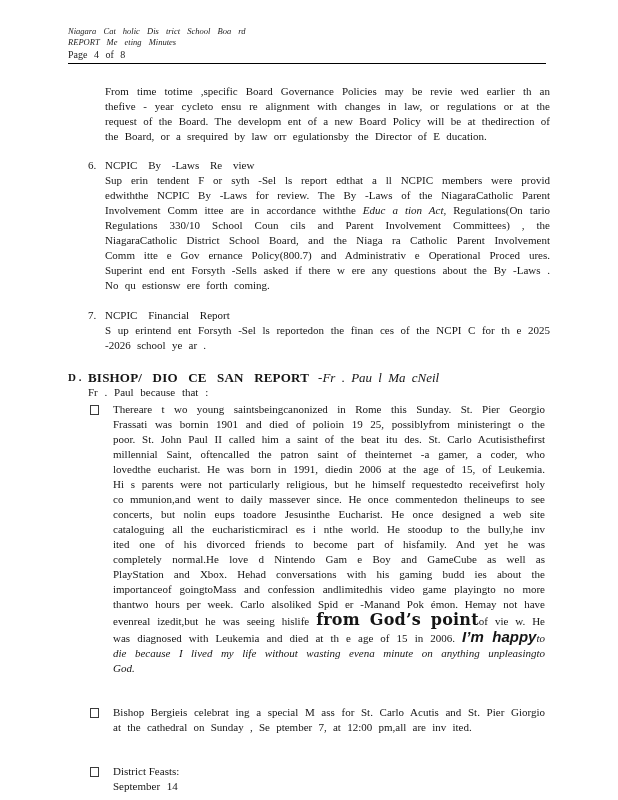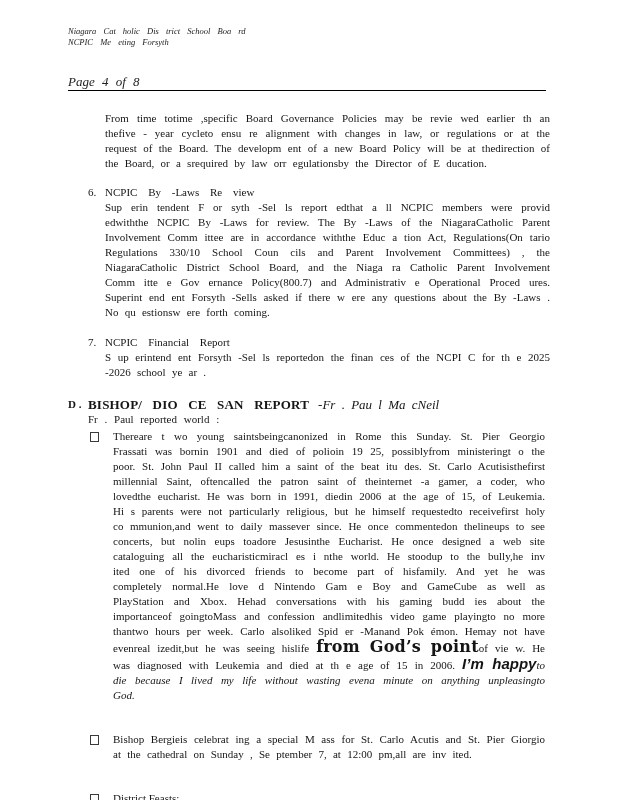--- a/index.html
+++ b/index.html
@@ -5,36 +5,36 @@
   html,body { margin:0; padding:0; }
   body {
     width:618px; height:800px; overflow:hidden;
     background:#ffffff; color:#151515;
     font-family:"Liberation Serif","DejaVu Serif",serif;
   }
   .page { box-sizing:border-box; width:618px; height:768px; padding:26px 68px 0 68px; }
 
   
   .hdr-line { font-style:italic; font-size:8.5px; line-height:10.5px; word-spacing:5px; color:#222; }
-  .hdr-page { font-style:italic; font-size:13px; line-height:10px; margin-top:30px; word-spacing:4px; color:#222; }
+  .hdr-page { font-size:10px; line-height:10px; margin-top:3px; word-spacing:4px; color:#222; }
   .hdr-rule { border:none; border-top:1.3px solid #000; margin:3px 0 0 0; width:478px; }
 
   
   .t { font-size:11px; line-height:15px; }
   .just { text-align:justify; word-spacing:3.5px; }
 
   .intro { margin:20px 0 0 37px; width:445px;font-family:Liberation Serif, serif; }
 
   .num-item { display:flex; margin-left:20px; }
   .num-item.first { margin-top:14px; }
   .num-item.second { margin-top:15px; }
   .num-col { flex:none; width:17px; }
   .num-content { width:445px; }
   .num-title { word-spacing:8px; }
-  .ital { }
+  .ital { font-style:italic; }
 
   .sec-d { display:flex; margin-top:17px; }
   .sec-letter { flex:none; width:20px; font-weight:bold; font-size:11px; line-height:15px; }
   .sec-head-text { font-size:13px; line-height:15px; }
   .sec-title { font-weight:bold; word-spacing:7px; letter-spacing:.2px; }
   .sec-attrib { font-style:italic; margin-left:9px; word-spacing:3px; }
   .reported { margin-left:20px; word-spacing:4px; }
 
   .bullet { display:flex; margin-left:22px; margin-top:29px; }
   .bullet.tight { margin-top:2px; }
@@ -49,21 +49,21 @@
   .feast-row { display:flex; word-spacing:4px; }
   .feast-date { flex:none; width:67px; }
 </style>
 </head>
 <body>
 
 <div class="page">
 
   <div>
     <div class="hdr-line">Niagara Cat holic Dis trict School Boa rd</div>
-    <div class="hdr-line">NCPIC Me eting Forsyth</div>
+    <div class="hdr-line">REPORT Me eting Minutes</div>
     <div class="hdr-page">Page 4 of 8</div>
     <hr class="hdr-rule">
   </div>
 
   <p class="t just intro">From time totime ,specific Board Governance Policies may be revie wed earlier th an thefive - year cycleto ensu re alignment with changes in law, or regulations or at the request of the Board. The developm ent of a new Board Policy will be at thedirection of the Board, or a srequired by law orr egulationsby the Director of E ducation.</p>
 
   <div class="num-item first">
     <div class="num-col t">6.</div>
     <div class="num-content t">
       <div class="num-title">NCPIC By -Laws Re view</div>
@@ -79,21 +79,21 @@
     </div>
   </div>
 
   <div class="sec-d">
     <div class="sec-letter">D .</div>
     <div class="sec-head-text">
       <span class="sec-title">BISHOP/ DIO CE SAN REPORT</span><span class="sec-attrib">-Fr . Pau l Ma cNeil</span>
     </div>
   </div>
 
-  <div class="t reported">Fr . Paul reported world :</div>
+  <div class="t reported">Fr . Paul because that :</div>
 
   <div class="bullet tight">
     <span class="bullet-box"></span>
     <div class="bullet-text t just"><span>Thereare t wo young saintsbeingcanonized in Rome this Sunday. St. Pier Georgio Frassati was bornin 1901 and died of polioin 19 25, possiblyfrom ministeringt o the poor. St. John Paul II called him a saint of the beat itu des. St. Carlo Acutisisthefirst millennial Saint, oftencalled the patron saint of theinternet -a gamer, a coder, who lovedthe eucharist. He was born in 1991, diedin 2006 at the age of 15, of Leukemia. Hi s parents were not particularly religious, but he himself requestedto receivefirst holy co mmunion,and went to daily massever since. He once commentedon thelineups to see concerts, but nolin eups toadore Jesusinthe Eucharist. He once designed a web site cataloguing all the eucharisticmiracl es i nthe world. He stoodup to the bully,he inv ited one of his divorced friends to become part of hisfamily. And yet he was completely normal.He love d Nintendo Gam e Boy and GameCube as well as PlayStation and Xbox. Hehad conversations with his gaming budd ies about the importanceof goingtoMass and confession andlimitedhis video game playingto no more thantwo hours per week. Carlo alsoliked Spid er -Manand Pok émon. Hemay not have evenreal izedit,but he was seeing hislife </span><span class="accent">from God’s point</span><span>of vie w. He was diagnosed with Leukemia and died at th e age of 15 in 2006. </span><span class="quote-lead">I’m happy</span><span class="quote-rest">to die because I lived my life without wasting evena minute on anything unpleasingto God.</span></div>
   </div>
 
   <div class="bullet">
     <span class="bullet-box"></span>
     <div class="bullet-text t just">Bishop Bergieis celebrat ing a special M ass for St. Carlo Acutis and St. Pier Giorgio at the cathedral on Sunday , Se ptember 7, at 12:00 pm,all are inv ited.</div>
   </div>

